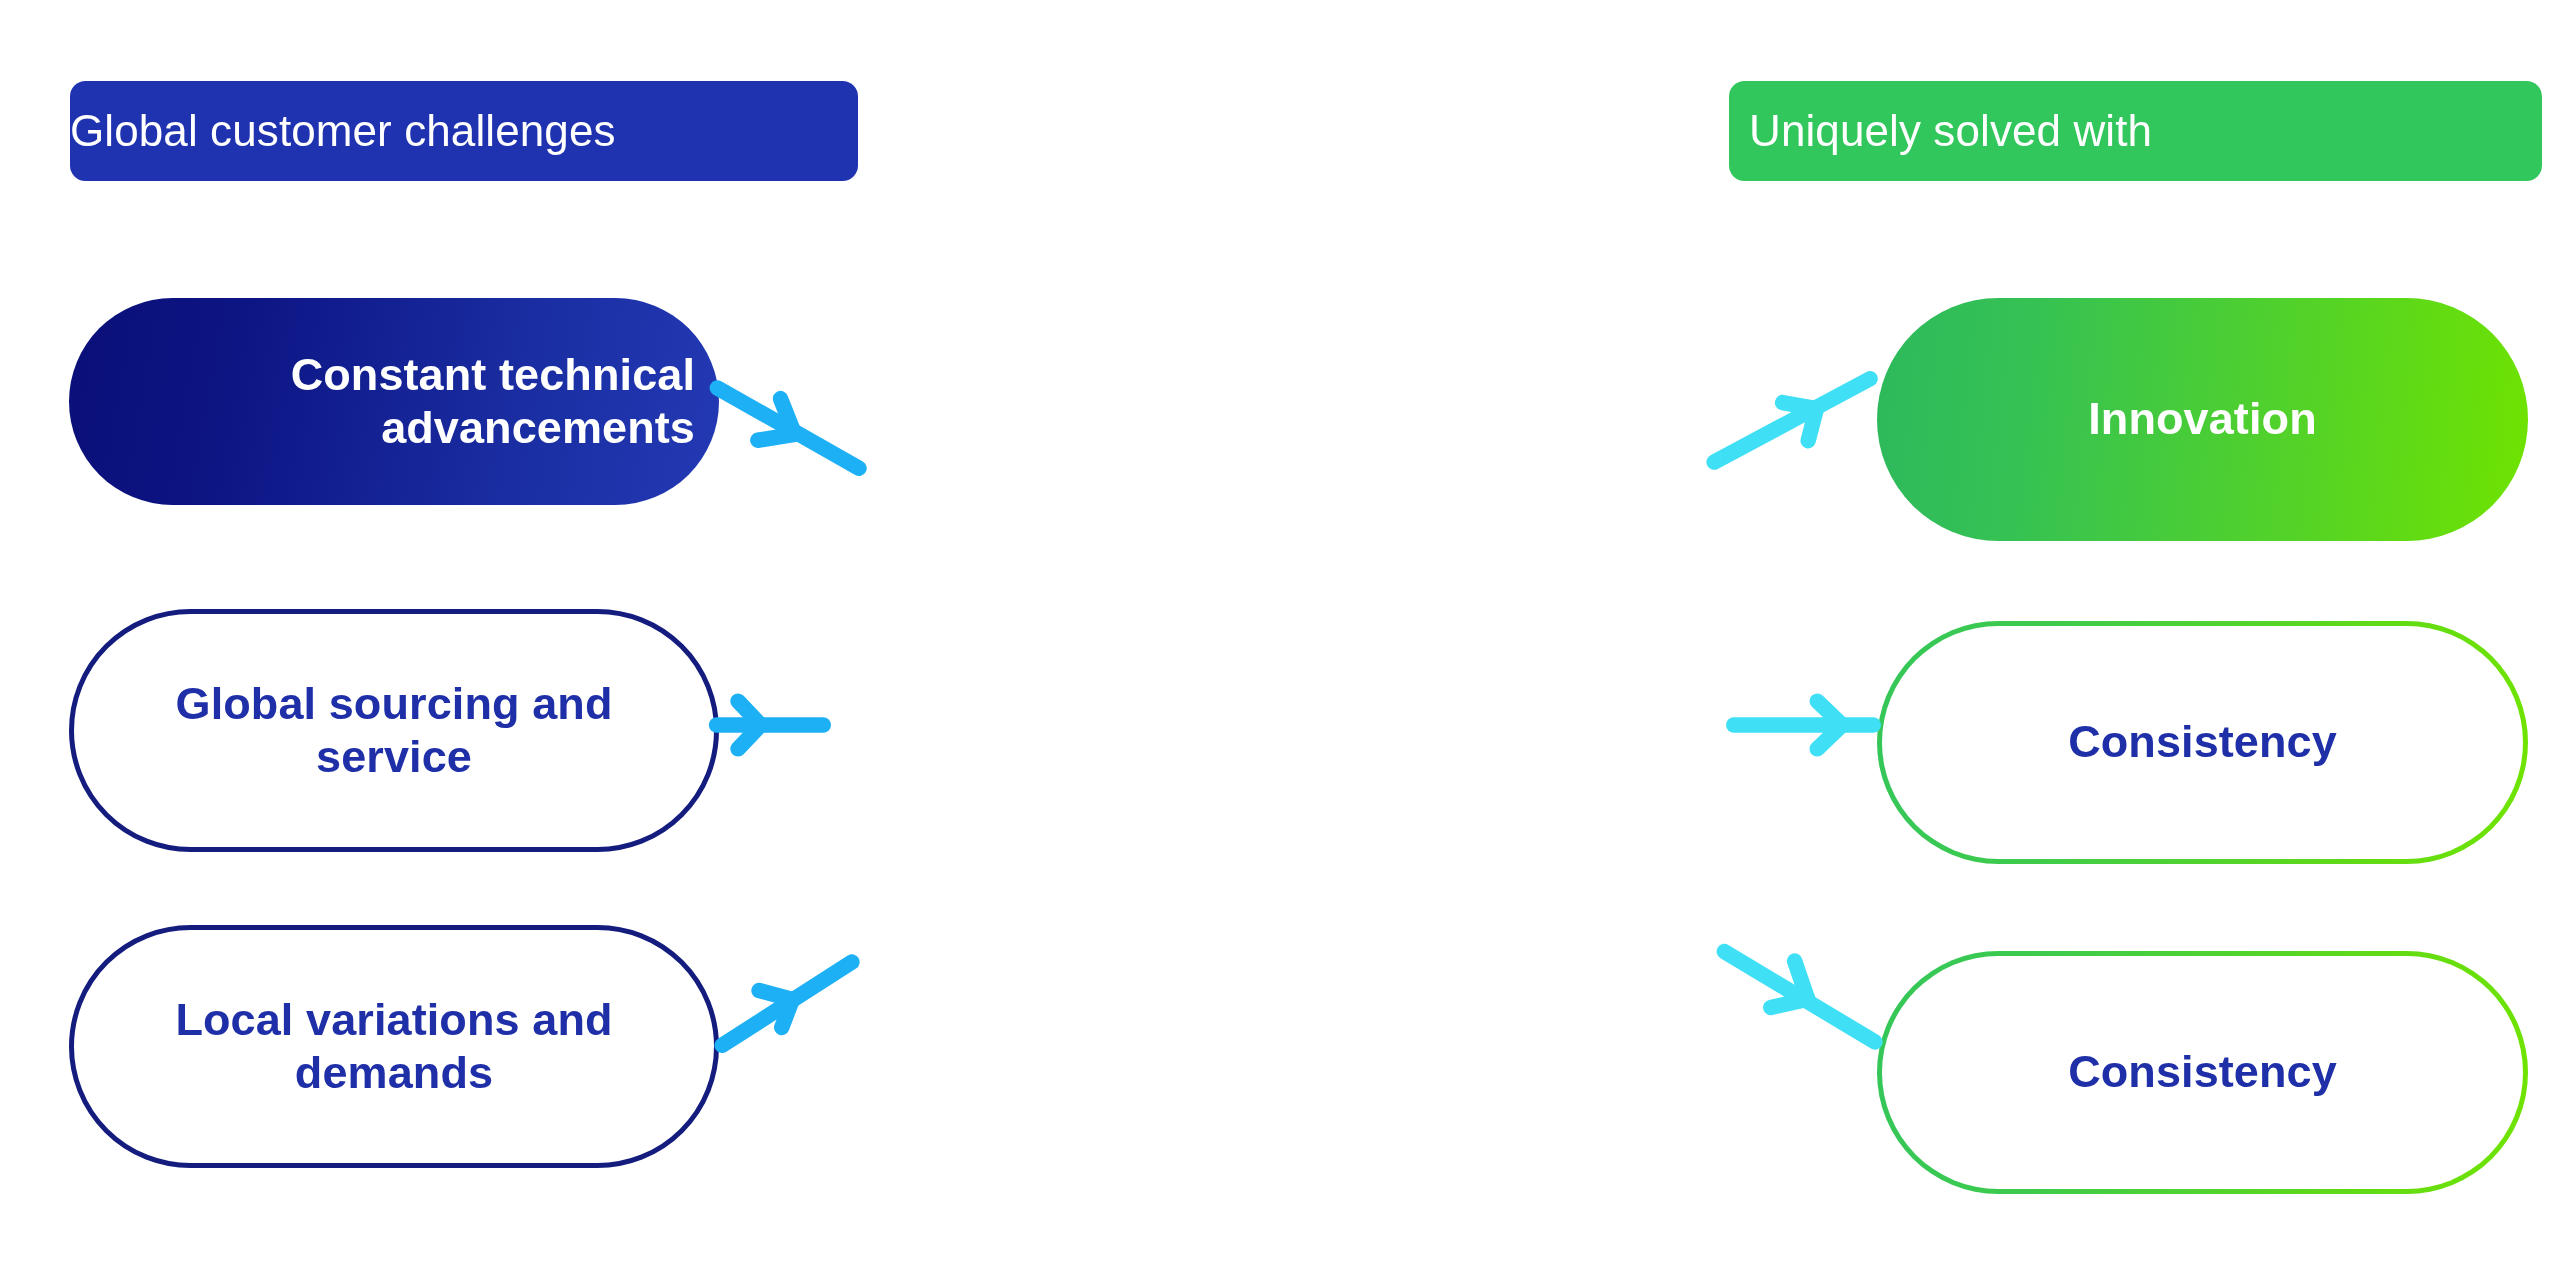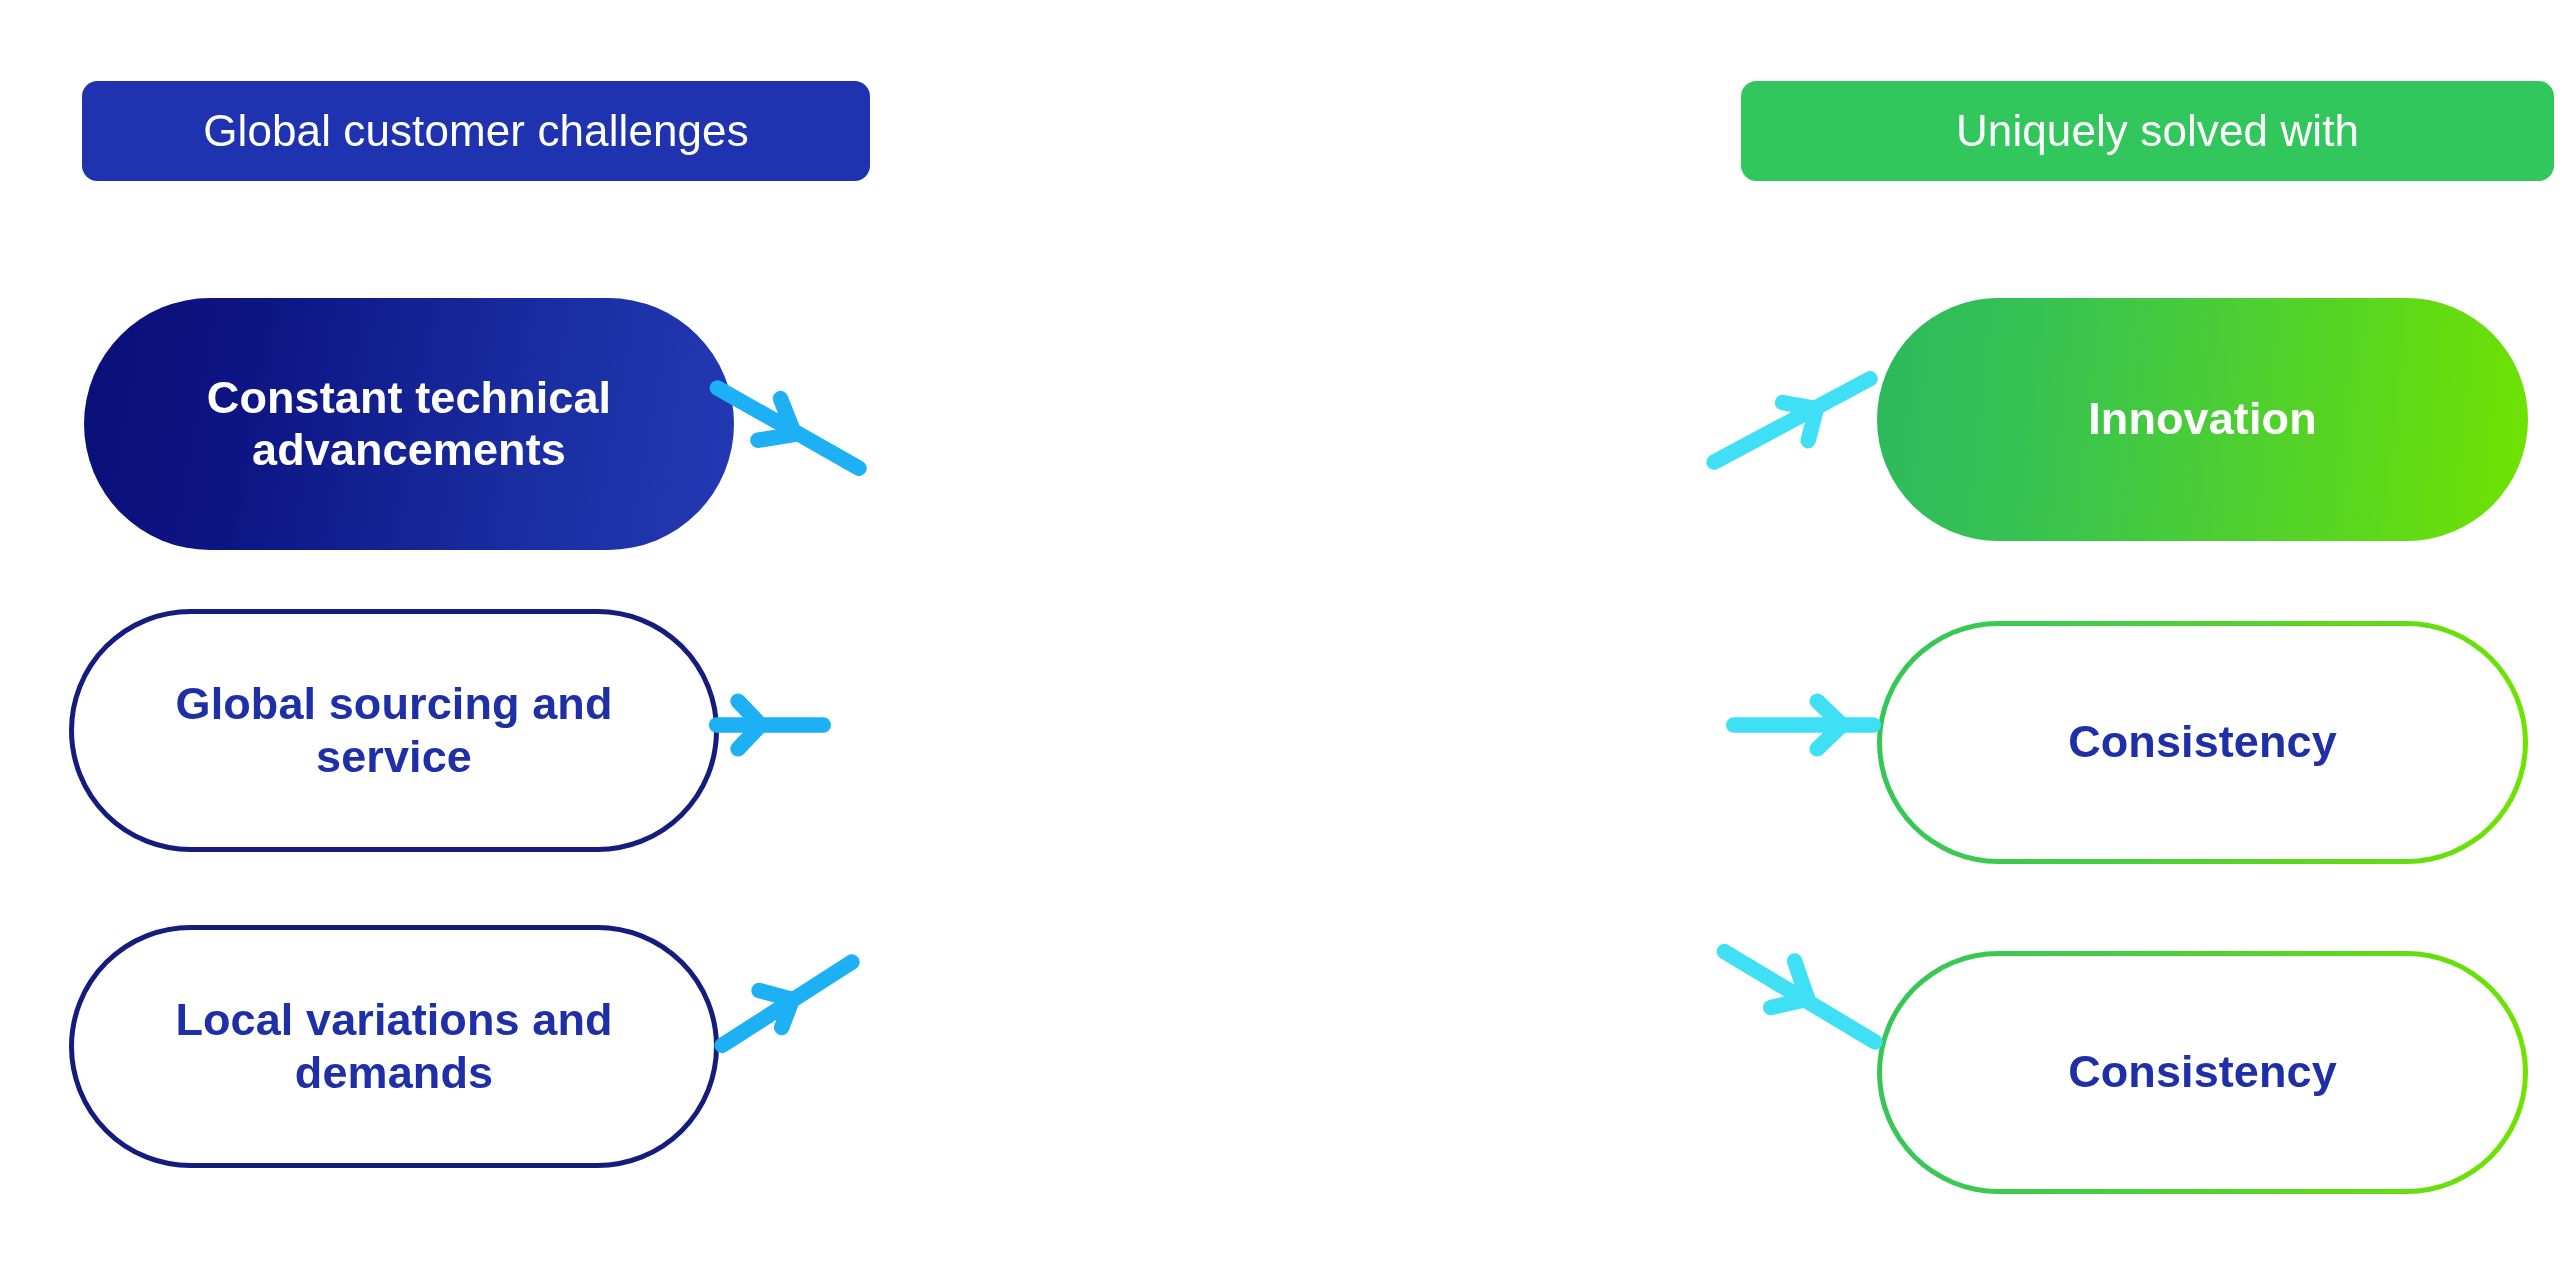--- a/index.html
+++ b/index.html
@@ -16,29 +16,28 @@
     height: 1270px;
     background: #ffffff;
     overflow: hidden;
   }
 
   
   .banner {
     position: absolute;
     display: flex;
     align-items: center;
-    justify-content: center;
+    justify-content: flex-start;
     border-radius: 15.5px;
     color: #ffffff;
     font-size: 44px;
     font-weight: 400;
     letter-spacing: 0.1px;
     line-height: 1.1;
     text-align: center;
-    margin-left: 12px;
   }
   .banner-left {
     left: 70px;
     top: 81px;
     width: 788px;
     height: 100px;
     background: #1f32b0;
   }
   .banner-right {
     left: 1729px;
@@ -106,21 +105,21 @@
 <div class="canvas">
 
   <div class="banner banner-left">
     <span>Global customer challenges</span>
   </div>
 
   <div class="banner banner-right">
     <span>Uniquely solved with</span>
   </div>
 
-  <div class="pill pill-blue-filled" style="left:84px; top:298px; width:650px; height:252px;">
+  <div class="pill pill-blue-filled" style="left:69px; top:298px; width:650px; height:207px;text-align:right;">
     <span class="pill-label">Constant technical advancements</span>
   </div>
 
   <div class="pill pill-blue-outline" style="left:69px; top:609px; width:650px; height:243px;">
     <span class="pill-label">Global sourcing and service</span>
   </div>
 
   <div class="pill pill-green-filled" style="left:1877px; top:298px; width:651px; height:243px;">
     <span class="pill-label">Innovation</span>
   </div>

